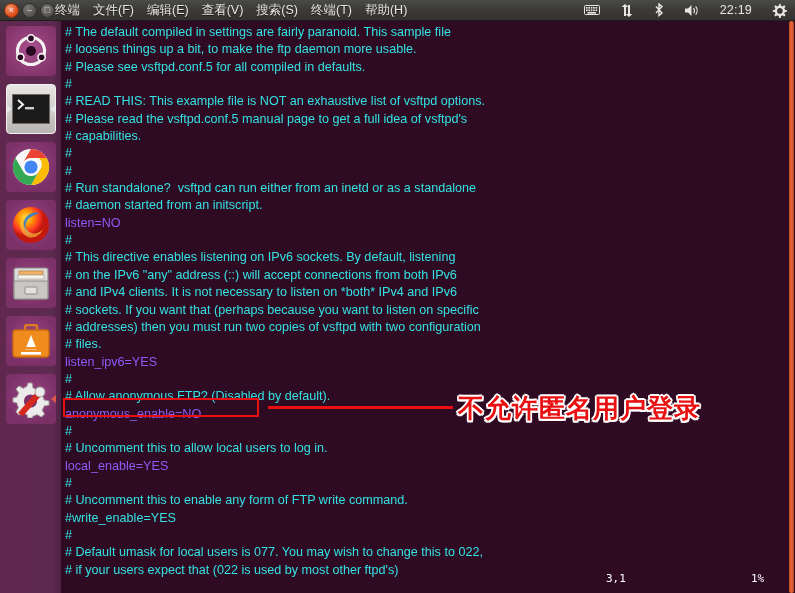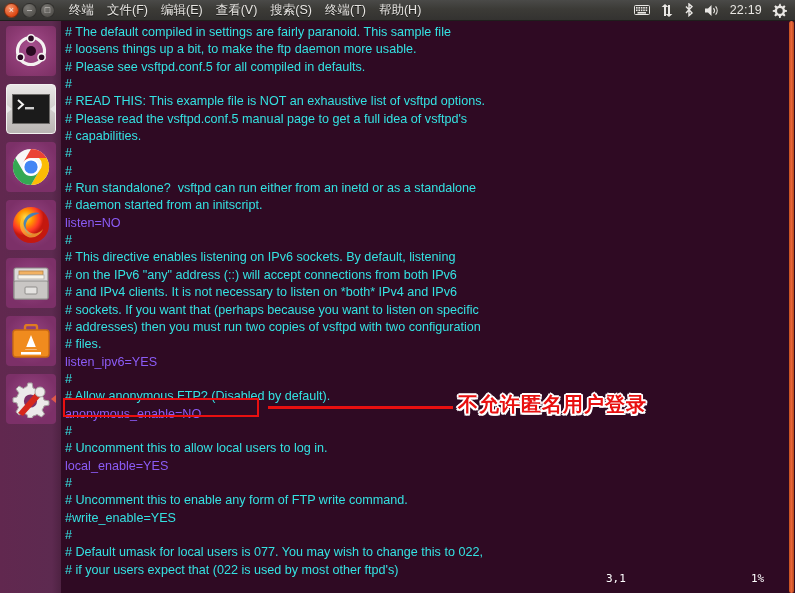--- a/index.html
+++ b/index.html
@@ -20,27 +20,27 @@
   }
   .wbtns { display:flex; align-items:center; gap:3px; padding-left:4px; }
   .wbtn {
     width:15px; height:15px; border-radius:50%;
     display:flex; align-items:center; justify-content:center;
     font-size:9px; color:#f2f1f0; line-height:1;
     border:1px solid rgba(0,0,0,.45);
   }
   .wbtn.close { background:radial-gradient(circle at 35% 30%,#f4956b,#dd4814 70%); }
   .wbtn.min, .wbtn.max { background:radial-gradient(circle at 35% 30%,#7a7874,#55534f 70%); color:#d6d3d0;}
-  #menubar { display:flex; align-items:center; margin-left:14px; gap:13px; }
+  #menubar { display:flex; align-items:center; gap:13px; }
   #menubar .mi {
     color:#e8e6e3; font-size:12.5px; white-space:nowrap;
     text-shadow:0 1px 0 rgba(0,0,0,.6);
   }
   #indicators {
-    margin-left:auto; display:flex; align-items:center; gap:10px;
+    margin-left:auto; display:flex; align-items:center; gap:20px;
     padding-right:8px; color:#e8e6e3; font-size:12px;
   }
   #indicators .ind { display:flex; align-items:center; line-height:1; }
   #clock { font-size:12.5px; letter-spacing:.2px; }
 
   
   #launcher {
     position:absolute; left:0; top:21px; width:61px; height:572px;
     background:#5c2a50;
     background:linear-gradient(to right,#61284f 0%,#5d2a50 85%,#4e2242 100%);
@@ -110,21 +110,21 @@
   #arrow-head {
     position:absolute; left:260px; top:399px;
     width:0;height:0;
     border-top:8px solid transparent;
     border-bottom:8px solid transparent;
     border-right:12px solid transparent;
   }
   #cn-note {
     position:absolute; left:458px; top:391px;
     font-family:"DejaVu Sans","Liberation Sans",sans-serif;
-    font-size:20px; font-weight:bold; color:#e81010;
+    font-size:26px; font-weight:bold; color:#e81010;
     letter-spacing:1px;
     text-shadow:
       -1.5px -1.5px 0 #fff, 1.5px -1.5px 0 #fff,
       -1.5px  1.5px 0 #fff, 1.5px  1.5px 0 #fff,
        0 -1.8px 0 #fff, 0 1.8px 0 #fff,
       -1.8px 0 0 #fff, 1.8px 0 0 #fff;
     white-space:nowrap;
   }
 </style>
 </head>

